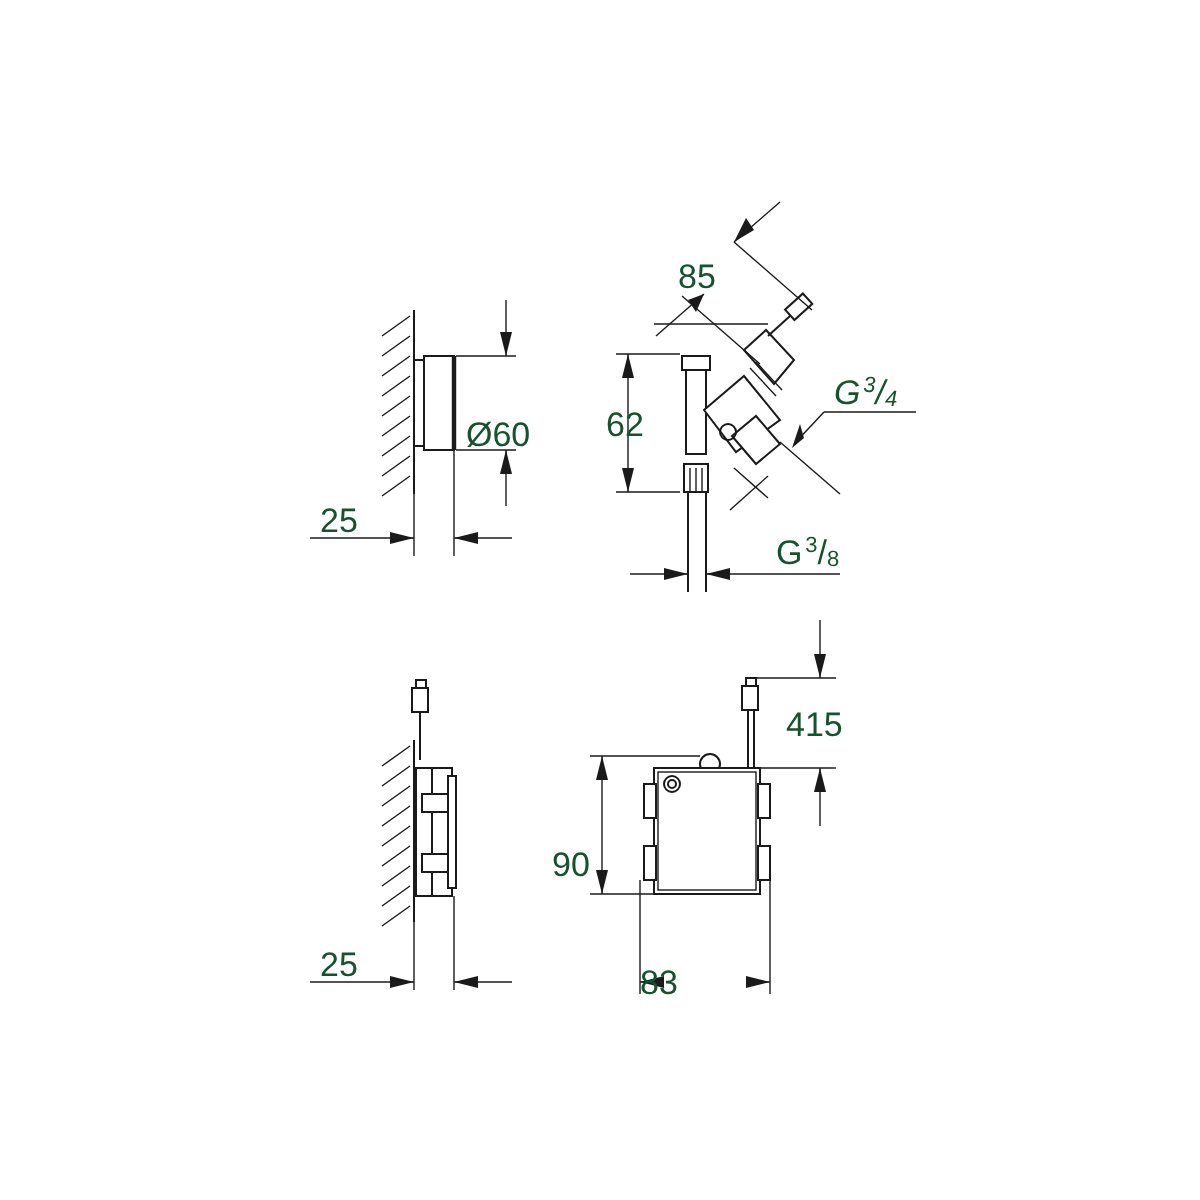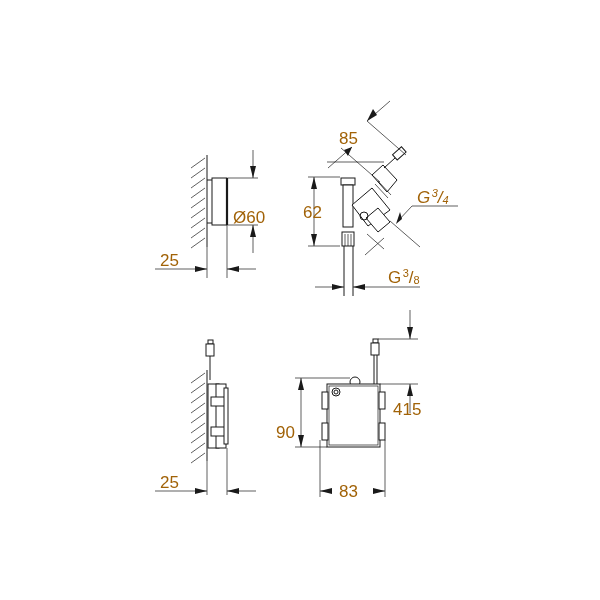--- a/index.html
+++ b/index.html
@@ -3,21 +3,21 @@
 <meta charset="utf-8">
 <style>
   html,body{margin:0;padding:0;background:#ffffff;}
   body{width:600px;height:600px;position:relative;overflow:hidden;font-family:"Liberation Sans",sans-serif;}
   svg{position:absolute;left:0;top:0;}
   .ln{stroke:#1a1a1a;stroke-width:1;fill:none;}
   .thin{stroke:#1a1a1a;stroke-width:0.7;fill:none;}
   .thick{stroke:#1a1a1a;stroke-width:2.2;fill:none;}
   .fillw{fill:#ffffff;stroke:#1a1a1a;stroke-width:1;}
   .arr{fill:#1a1a1a;stroke:none;}
-  .lbl{position:absolute;font-size:17px;color:#a16207;line-height:1;white-space:nowrap;text-align:right;}
+  .lbl{position:absolute;font-size:17px;color:#14532d;line-height:1;white-space:nowrap;text-align:right;}
   .lbl sup{font-size:11px;vertical-align:6px;}
   .lbl sub{font-size:11px;vertical-align:-1px;}
 </style>
 </head>
 <body>
 
 <svg width="600" height="600" viewBox="0 0 600 600">
 
   <g>
 
@@ -178,15 +178,15 @@
 <div class="lbl" style="left:233px;top:209px;">Ø60</div>
 <div class="lbl" style="left:160px;top:252px;">25</div>
 
 <div class="lbl" style="left:339px;top:130px;">85</div>
 <div class="lbl" style="left:303px;top:204px;">62</div>
 <div class="lbl" style="left:417px;top:188px;font-style:italic;"><span>G</span> <sup>3</sup>/<sub>4</sub></div>
 <div class="lbl" style="left:371px;top:268px;margin-left:17px;"><span>G</span> <sup>3</sup>/<sub>8</sub></div>
 
 <div class="lbl" style="left:160px;top:474px;">25</div>
 
-<div class="lbl" style="left:393px;top:354px;margin-top:47px;">415</div>
+<div class="lbl" style="left:393px;top:354px;">415</div>
 <div class="lbl" style="left:276px;top:405px;margin-top:19px;">90</div>
-<div class="lbl" style="left:339px;top:483px;">83</div>
+<div class="lbl" style="left:320px;top:483px;">83</div>
 
 </body></html>

